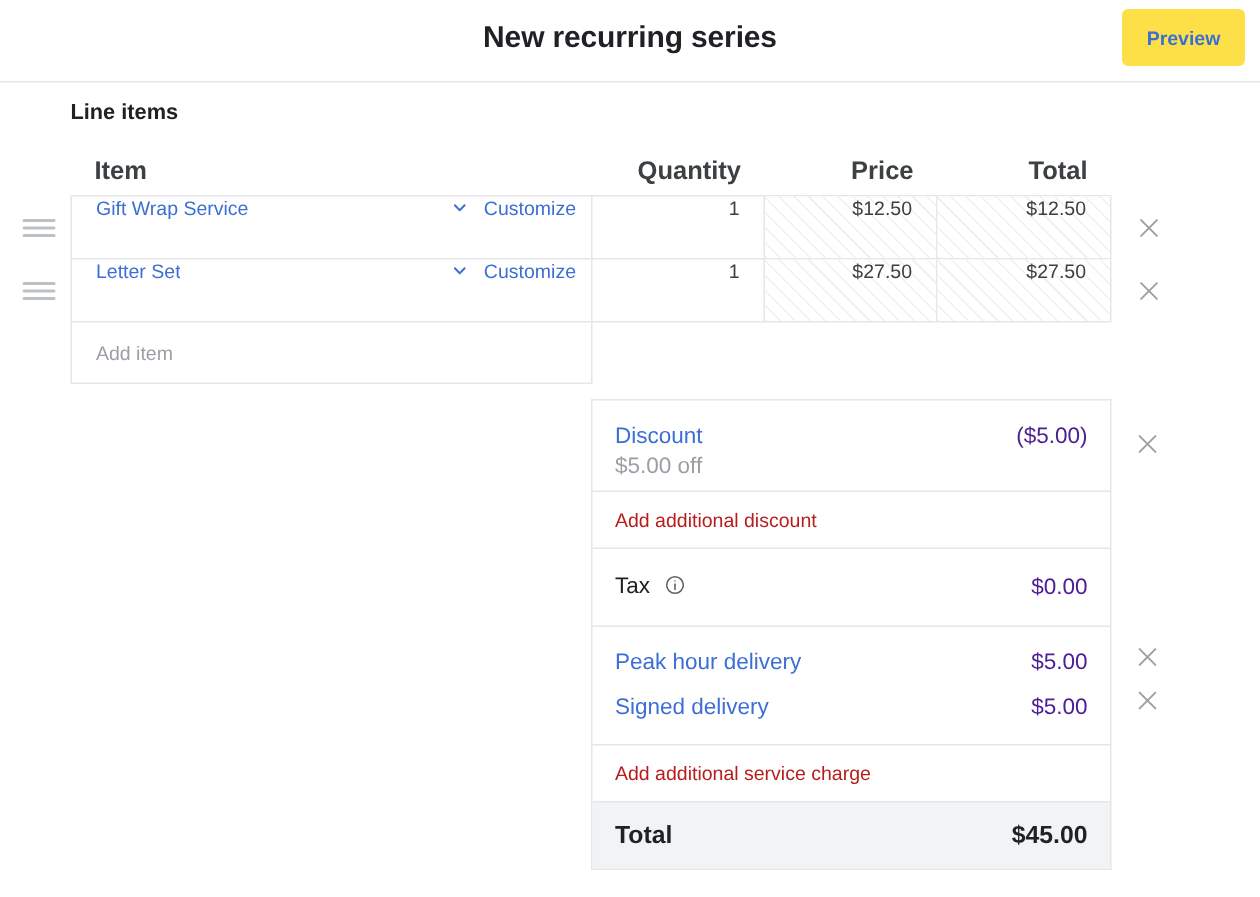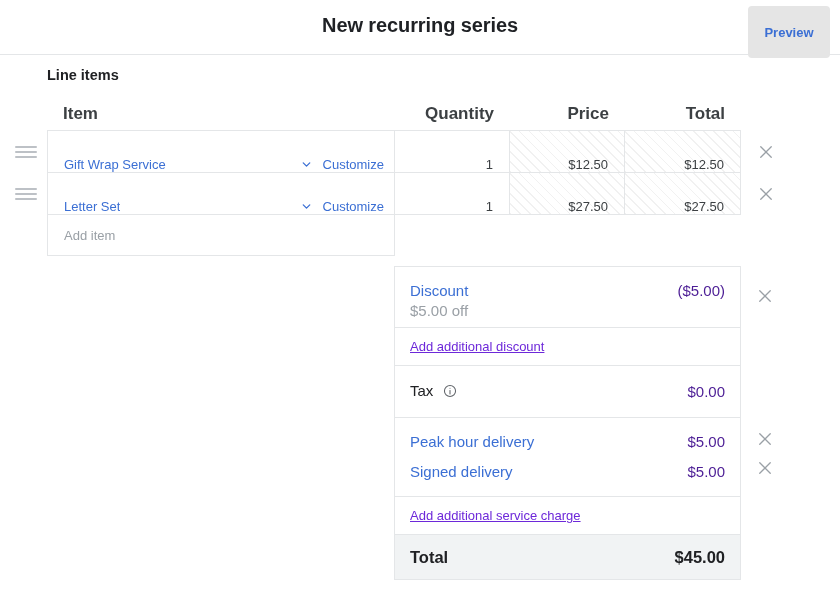--- a/index.html
+++ b/index.html
@@ -31,22 +31,22 @@
     font-size: 20px;
     font-weight: bold;
     letter-spacing: -0.1px;
     color: #1f2125;
   }
   .preview-btn {
     position: absolute;
     right: 10px;
     top: 6px;
     width: 82px;
-    height: 52px;
-    background: #e5e5e5;
+    height: 38px;
+    background: #fde047;
     border: none;
     border-radius: 4px;
     color: #3b6fd4;
     font-size: 13px;
     font-weight: bold;
     font-family: "Liberation Sans", sans-serif;
     cursor: pointer;
     padding: 0;
   }
 
@@ -84,21 +84,21 @@
   .c-total   { width: 116px; text-align: right; padding-right: 16px; box-sizing: border-box; }
 
   .item-row {
     display: flex;
     height: 41px;
     border-bottom: 1px solid #e4e6e8;
     position: relative;
   }
   .item-row .cell {
     display: flex;
-    align-items: flex-end;
+    align-items: flex-start;
     box-sizing: border-box;
     font-size: 13px;
     padding-left: 16px;
   }
   .cell-item {
     width: 348px;
     padding-left: 16px;
     padding-right: 10px;
     border-left: 1px solid #e4e6e8;
     border-right: 1px solid #e4e6e8;
@@ -233,23 +233,22 @@
   .sum-sub {
     padding: 0 15px 8px 15px;
     font-size: 15px;
     color: #9aa0a6;
     margin-top: -4px;
   }
   .discount-block { padding-top: 9px; }
   .link-block {
     padding: 11px 15px;
     font-size: 13px;
-    color: #6d28d9;
-    cursor: pointer;
-    text-decoration: underline;
+    color: #b91c1c;
+    cursor: pointer;
   }
   .totals-block { padding: 9px 0 10px 0; }
   .charges-block { padding: 9px 0 9px 0; }
   .tax-row { margin-top: 2px; }
   .info-icon {
     display: inline-block;
     vertical-align: -2px;
     margin-left: 5px;
     cursor: pointer;
   }

